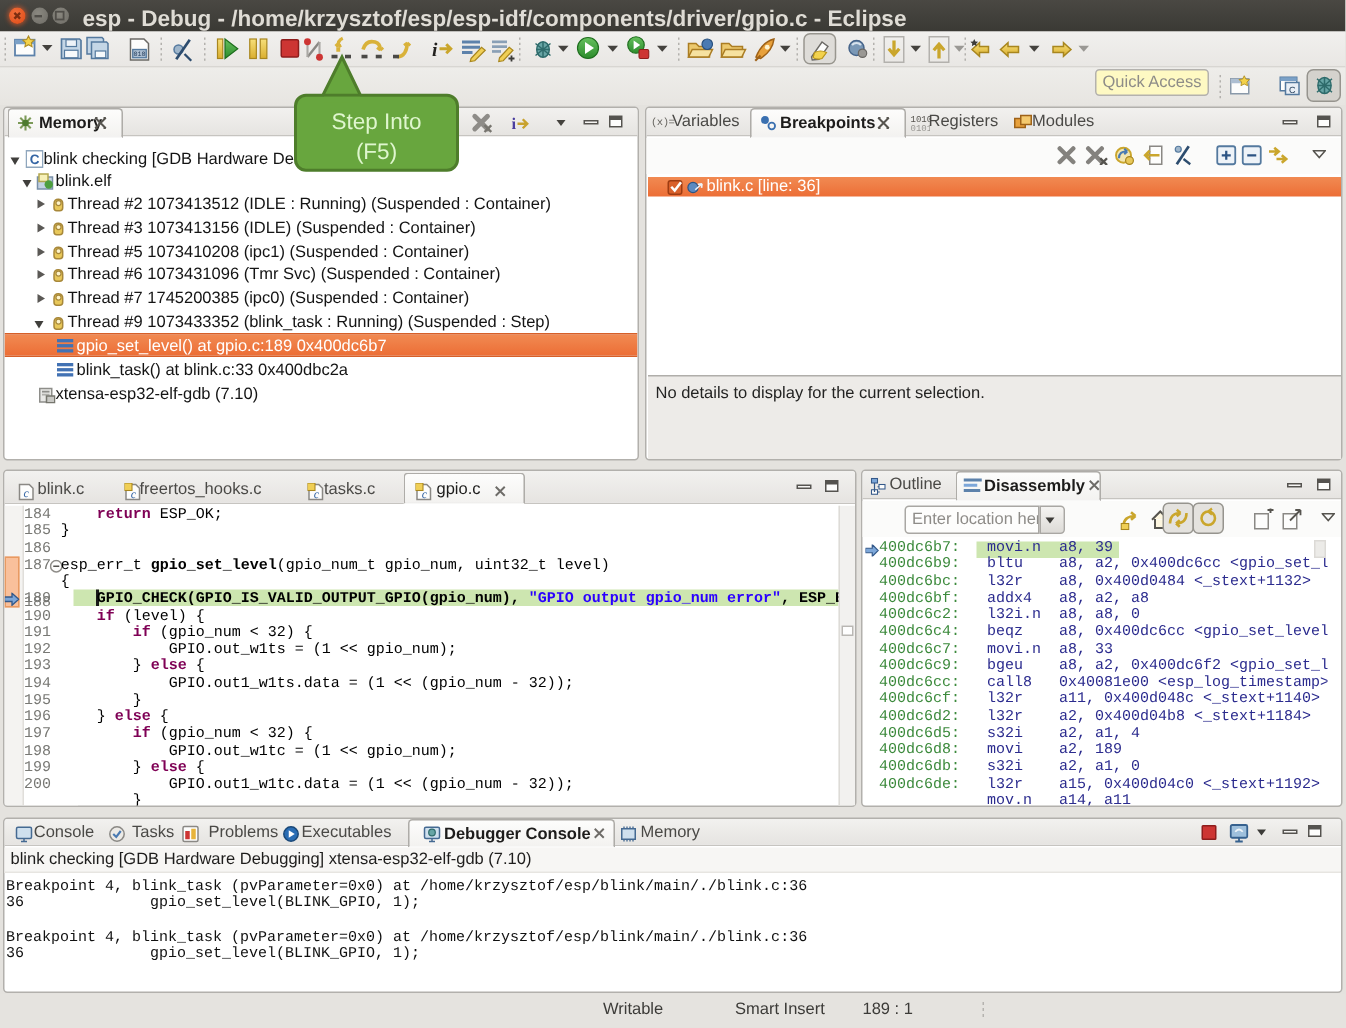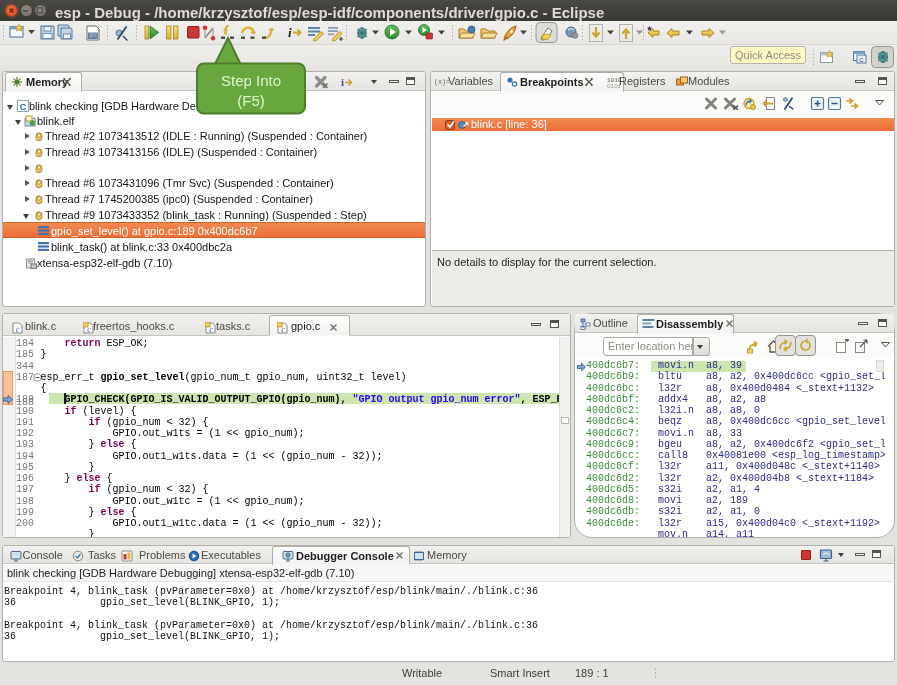--- a/index.html
+++ b/index.html
@@ -319,20 +319,21 @@
           <circle cx="7" cy="5.4" r="1.7" fill="#fdf3c9" stroke="#a8883a" stroke-width="0.8"></circle>
         </svg>
       <span class="lbl" style="left:42px;">Thread #3 1073413156 (IDLE) (Suspended : Container)</span>
     </div>
     <div class="trow" style="top:68px; width:422px;">
       <div class="tarr closed" style="left:22px;"></div>
       <svg class="icon" style="left:29px; top:2px;" width="12" height="12">
           <path d="M4 6 Q4 2.5 7.2 2.8 Q10 3.2 9.8 6 L9.8 8.5 Q9.8 10.5 7.8 10.5 L5.8 10.5 Q4 10.5 4 8.5 Z" fill="#e8c85a" stroke="#a8883a"></path>
           <circle cx="7" cy="5.4" r="1.7" fill="#fdf3c9" stroke="#a8883a" stroke-width="0.8"></circle>
         </svg>
+      <span class="lbl" style="left:42px;">Thread #5 1073410208 (ipc1) (Suspended : Container)</span>
     </div>
     <div class="trow" style="top:83px; width:422px;">
       <div class="tarr closed" style="left:22px;"></div>
       <svg class="icon" style="left:29px; top:2px;" width="12" height="12">
           <path d="M4 6 Q4 2.5 7.2 2.8 Q10 3.2 9.8 6 L9.8 8.5 Q9.8 10.5 7.8 10.5 L5.8 10.5 Q4 10.5 4 8.5 Z" fill="#e8c85a" stroke="#a8883a"></path>
           <circle cx="7" cy="5.4" r="1.7" fill="#fdf3c9" stroke="#a8883a" stroke-width="0.8"></circle>
         </svg>
       <span class="lbl" style="left:42px;">Thread #6 1073431096 (Tmr Svc) (Suspended : Container)</span>
     </div>
     <div class="trow" style="top:99px; width:422px;">
@@ -375,21 +376,21 @@
           <rect x="6" y="7" width="5.5" height="4.5" fill="#c8c8c4" stroke="#76766e"></rect>
         </svg>
       <span class="lbl" style="left:34px;">xtensa-esp32-elf-gdb (7.10)</span>
     </div>
   </div>
 </div>
 
 <div class="panel" id="p-break" style="left:430px; top:71px; width:465px; height:236px;">
   <div class="tabbar"></div>
   <div class="tab" style="left:1px; width:67px;"><span style="margin-left:16px;">Variables</span></div>
-  <div class="tab sel" style="left:69px; width:124px;"><span style="margin-left:19px; font-weight:bold;">Breakpoints</span></div>
+  <div class="tab sel" style="left:69px; width:104px;"><span style="margin-left:19px; font-weight:bold;">Breakpoints</span></div>
   <div class="tab" style="left:172px; width:66px;"><span style="margin-left:16px;">Registers</span></div>
   <div class="tab" style="left:241px; width:64px;"><span style="margin-left:16px;">Modules</span></div>
   <span style="position:absolute; left:3px; top:6px; font-size:7px; letter-spacing:-0.3px; color:#66645f; z-index:3; font-family:'Liberation Mono';">(x)=</span>
   <svg class="icon" style="left:75px; top:4px; z-index:3;" width="12" height="12" viewBox="0 0 12 12">
       <circle cx="4" cy="4" r="2.6" fill="#3a70b0"></circle>
       <circle cx="8.5" cy="8" r="2.2" fill="none" stroke="#3a70b0" stroke-width="1.2"></circle>
     </svg>
   <svg class="icon" style="left:153px; top:5px; z-index:3;" width="10" height="10" viewBox="0 0 10 10">
       <path d="M1.5 1.5 L8.5 8.5 M8.5 1.5 L1.5 8.5" stroke="#56544f" stroke-width="1.4"></path>
       <path d="M1.5 1.5 L3 1.5 M7 1.5 L8.5 1.5 M1.5 8.5 L3 8.5 M7 8.5 L8.5 8.5" stroke="#56544f" stroke-width="1"></path>
@@ -499,21 +500,21 @@
       <div style="position:absolute; left:61px; top:54.9px; width:1.5px; height:11px; background:#1a1a1a;"></div>
       <svg style="position:absolute; left:0px; top:57px;" width="10" height="9" viewBox="0 0 10 9">
           <path d="M0 3 H5 V0.5 L9.5 4.5 L5 8.5 V6 H0 Z" fill="#7da7d9" stroke="#34598a" stroke-width="0.9"></path>
         </svg>
       <svg style="position:absolute; left:30px; top:34.5px;" width="9" height="9" viewBox="0 0 9 9">
           <circle cx="4.5" cy="4.5" r="3.8" fill="#fdfdfc" stroke="#8e8c88"></circle>
           <path d="M2.5 4.5 H6.5" stroke="#55534f" stroke-width="1"></path>
         </svg>
       <div class="lnum" style="left:0px; top:0px;">184</div>
       <div class="lnum" style="left:0px; top:11.25px;">185</div>
-      <div class="lnum" style="left:0px; top:22.5px;">344</div>
+      <div class="lnum" style="left:0px; top:22.5px;">186</div>
       <div class="lnum" style="left:0px; top:33.75px;">187</div>
       <div class="lnum" style="left:0px; top:59px;">188</div>
       <div class="lnum" style="left:0px; top:56.25px;">189</div>
       <div class="lnum" style="left:0px; top:67.5px;">190</div>
       <div class="lnum" style="left:0px; top:78.75px;">191</div>
       <div class="lnum" style="left:0px; top:90px;">192</div>
       <div class="lnum" style="left:0px; top:101.25px;">193</div>
       <div class="lnum" style="left:0px; top:112.5px;">194</div>
       <div class="lnum" style="left:0px; top:123.75px;">195</div>
       <div class="lnum" style="left:0px; top:135px;">196</div>
@@ -535,21 +536,21 @@
       <div class="mono cline" style="left:37.5px; top:135px;">    } <span class="kw">else</span> {</div>
       <div class="mono cline" style="left:37.5px; top:146.25px;">        <span class="kw">if</span> (gpio_num &lt; 32) {</div>
       <div class="mono cline" style="left:37.5px; top:157.5px;">            GPIO.out_w1tc = (1 &lt;&lt; gpio_num);</div>
       <div class="mono cline" style="left:37.5px; top:168.75px;">        } <span class="kw">else</span> {</div>
       <div class="mono cline" style="left:37.5px; top:180px;">            GPIO.out1_w1tc.data = (1 &lt;&lt; (gpio_num - 32));</div>
       <div class="mono cline" style="left:37.5px; top:191.25px;">        }</div>
     </div>
   </div>
 </div>
 
-<div class="panel" id="p-disasm" style="left:574px; top:313px; width:321px; height:225px;border-radius:18px;">
+<div class="panel" id="p-disasm" style="left:574px; top:313px; width:321px; height:225px;">
   <div class="tabbar"></div>
   <div class="tab" style="left:1px; width:61px;"><span style="margin-left:17px;">Outline</span></div>
   <div class="tab sel" style="left:62px; width:97px;"><span style="margin-left:18px; font-weight:bold;">Disassembly</span></div>
   <svg class="icon" style="left:5px; top:4px; z-index:3;" width="12" height="12" viewBox="0 0 12 12">
       <rect x="1" y="1" width="4" height="3" fill="#7da7d9" stroke="#34598a" stroke-width=".7"></rect>
       <rect x="6" y="5" width="4" height="3" fill="#fdfdfc" stroke="#34598a" stroke-width=".7"></rect>
       <rect x="1" y="8.5" width="4" height="3" fill="#fdfdfc" stroke="#34598a" stroke-width=".7"></rect>
       <path d="M3 4 V10 M5 10 H6.5 M5 6.5 H6" stroke="#34598a" stroke-width=".8" fill="none"></path>
     </svg>
   <svg class="icon" style="left:67px; top:4px; z-index:3;" width="13" height="12" viewBox="0 0 13 12">

